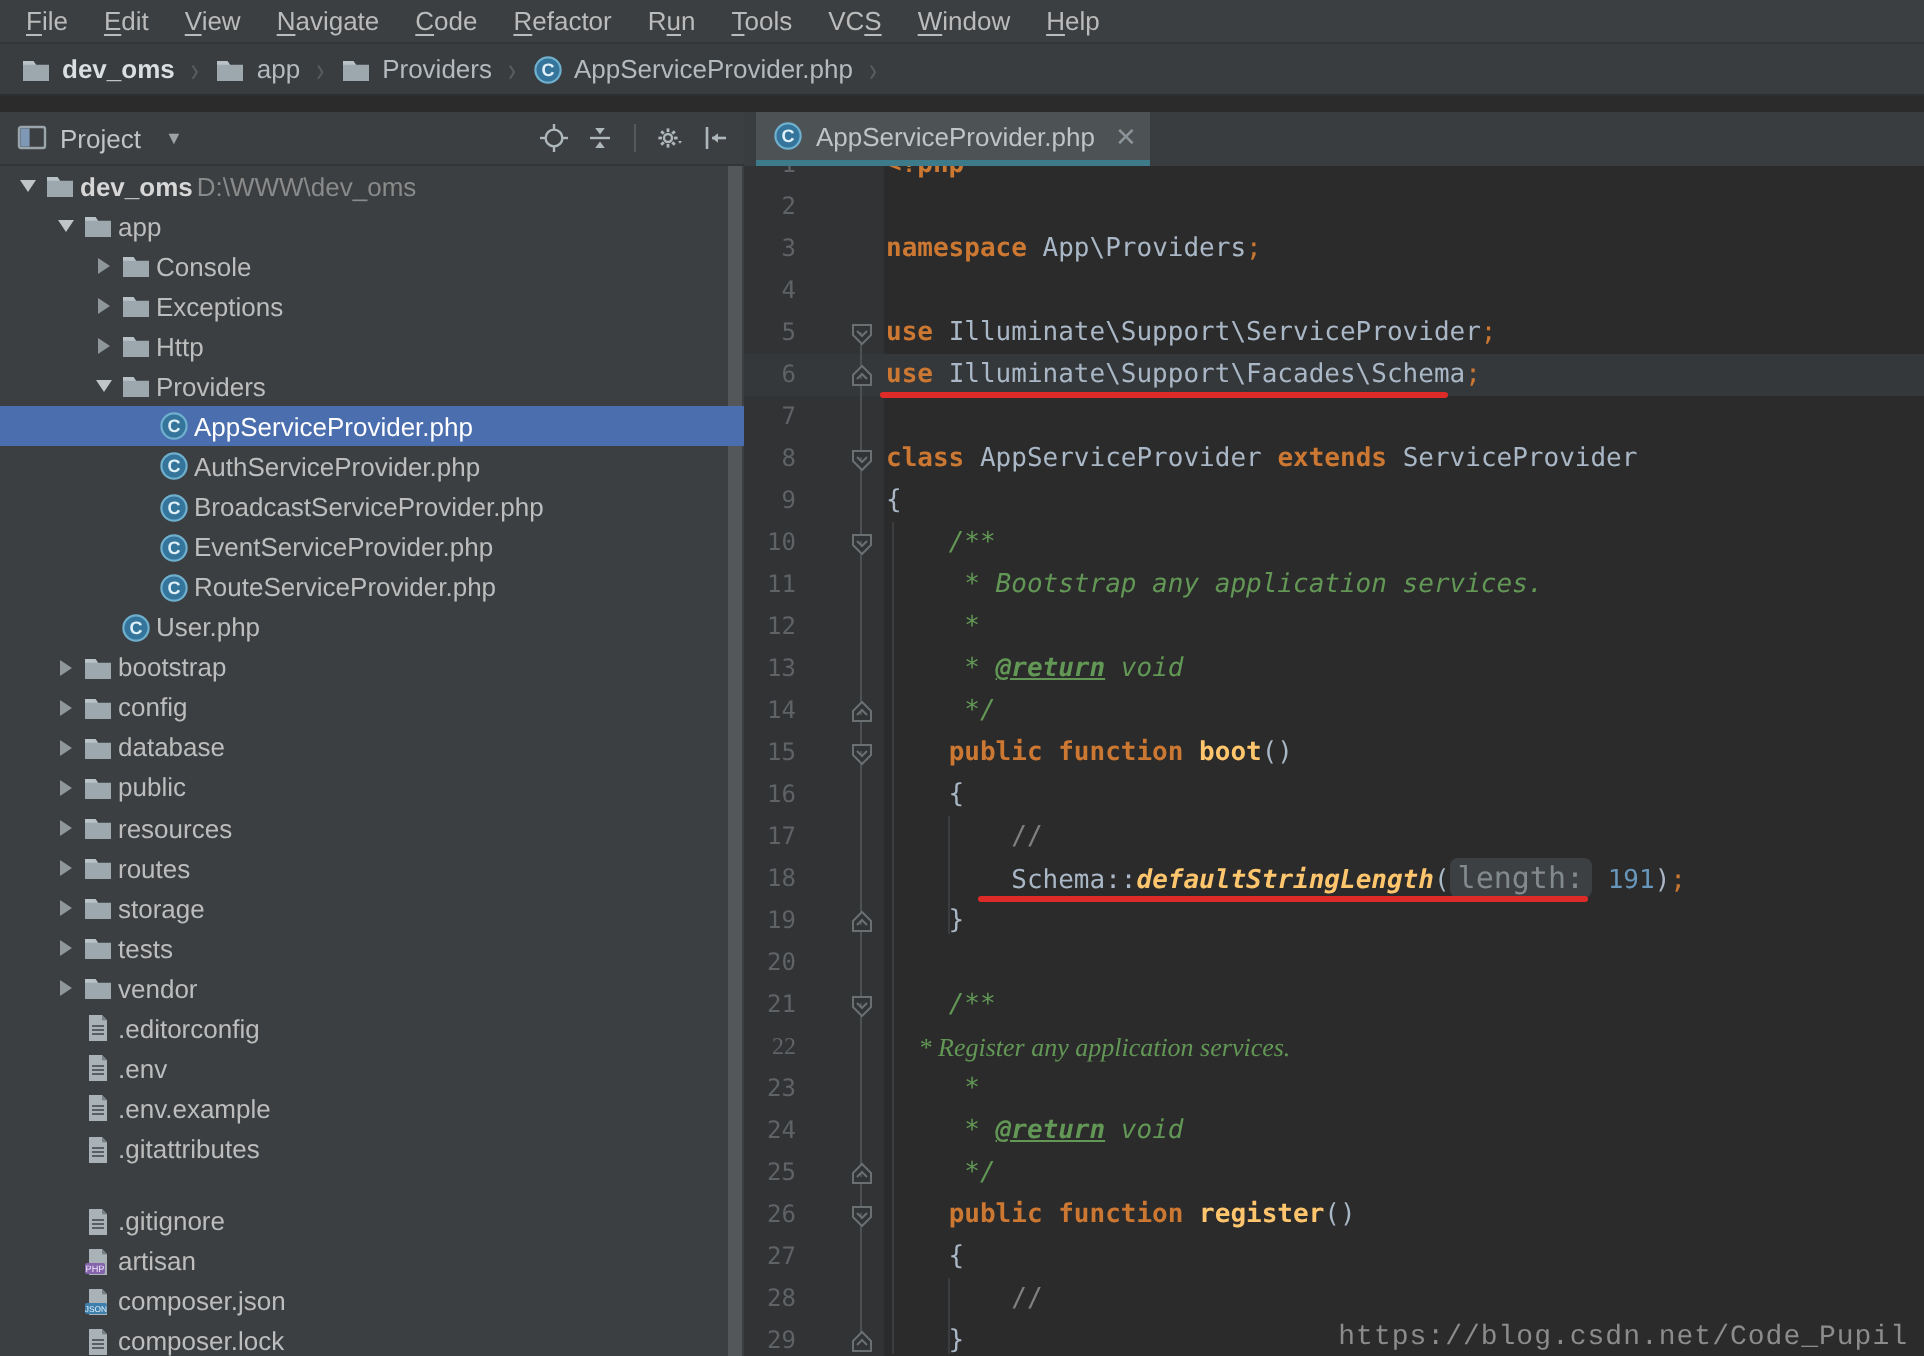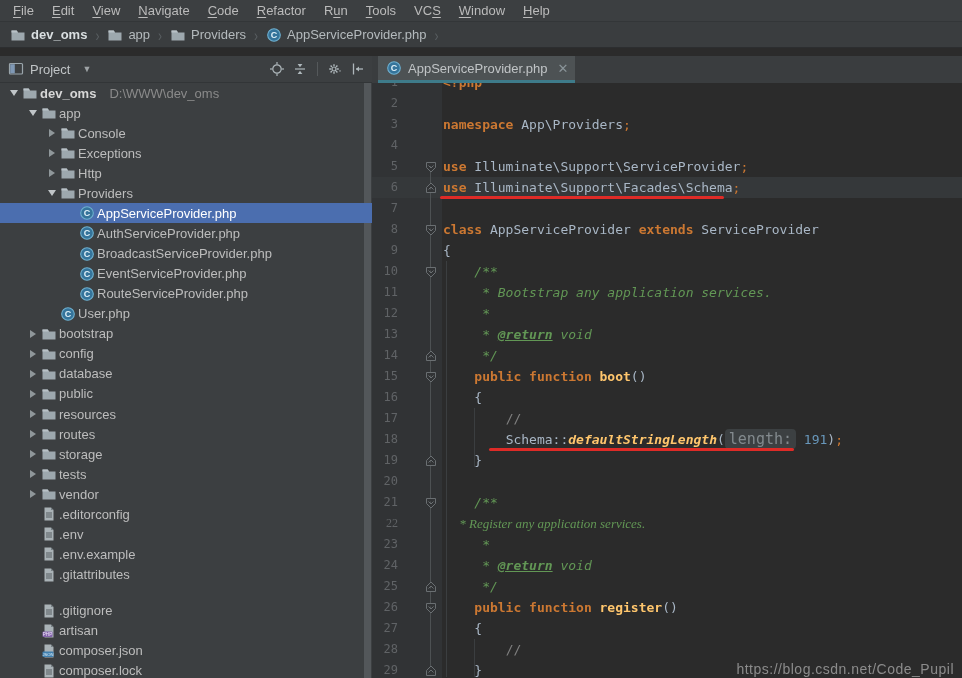--- a/index.html
+++ b/index.html
@@ -38,21 +38,21 @@
   .panel-scroll { position:absolute; right:1px; top:27px; width:7px; bottom:0; background:#53575a; z-index:0; }
   .trow { position:relative; z-index:1; height:20.07px; display:flex; align-items:center; white-space:nowrap; cursor:default; }
   .trow.sel { background:var(--sel,#4b6eaf); }
   .trow.sel .tlabel { color:#ffffff; }
   .arrow { width:17px; flex:none; display:inline-flex; justify-content:center; align-items:center; }
   .tri-down { width:0; height:0; border-left:4.5px solid transparent; border-right:4.5px solid transparent; border-top:6px solid #c0c5c8; }
   .tri-right { width:0; height:0; border-top:4.5px solid transparent; border-bottom:4.5px solid transparent; border-left:6px solid #8f979a; }
   .ticon { width:18px; flex:none; display:inline-flex; align-items:center; }
   .tlabel { color:#bdbdbd; }
   .tlabel.b { font-weight:bold; color:#d7d7d7; }
-  .tpath { color:#8a8a8a; margin-left:13px; }
+  .tpath { color:#8a8a8a; margin-left:2px; }
   
   .editor { position:relative; flex:1; height:630px; background:#2b2b2b; }
   .tabbar { position:absolute; left:0; top:0; right:0; height:27px; background:#3a3d3f; }
   .tab { position:absolute; left:6px; top:0; height:27px; background:#4d5254;
     display:flex; align-items:center; gap:6px; padding:0 7px 0 8px;
     border-bottom:3px solid var(--tab-underline,#3e7b8a); cursor:default; }
   .tab .tlabel { color:#c0c4c6; }
   .tab-close { color:#8a9499; font-size:13px; margin-left:4px; cursor:pointer; }
   .editor-body { position:absolute; left:0; top:27px; right:0; bottom:0; overflow:hidden;
     font-family:"DejaVu Sans Mono", monospace; font-size:13px; }
@@ -72,21 +72,21 @@
   .tk-doc { color:var(--doc,#629755); font-style:italic; }
   .tk-doctag { color:var(--doc,#629755); font-style:italic; font-weight:bold; text-decoration:underline; }
   .tk-cmt { color:var(--cmt,#808080); }
   .tk-fn { color:var(--fn,#ffc66d); font-weight:bold; }
   .tk-method { color:var(--fn,#ffc66d); font-style:italic; font-weight:bold; }
   .tk-num { color:var(--num,#6897bb); }
   .tk-hint { background:#3c4042; color:#838a8e; border-radius:4px; padding:1px 4px;
     font-size:15px; font-style:normal; }
   .red-underline { position:absolute; height:3px; background:var(--ann,#de2b27); border-radius:2px; z-index:5; }
   .watermark { position:absolute; color:#8c8c8c; font-size:14px; letter-spacing:0.5px;
-    font-family:Liberation Sans, sans-serif;text-align:center; }
+    font-family:Liberation Mono, monospace;text-align:center; }
 </style>
 </head>
 <body>
 
 <div id="app">
   <div class="menubar" id="menubar">
       <div class="menu-item"><u>F</u>ile</div>
       <div class="menu-item"><u>E</u>dit</div>
       <div class="menu-item"><u>V</u>iew</div>
       <div class="menu-item"><u>N</u>avigate</div>

